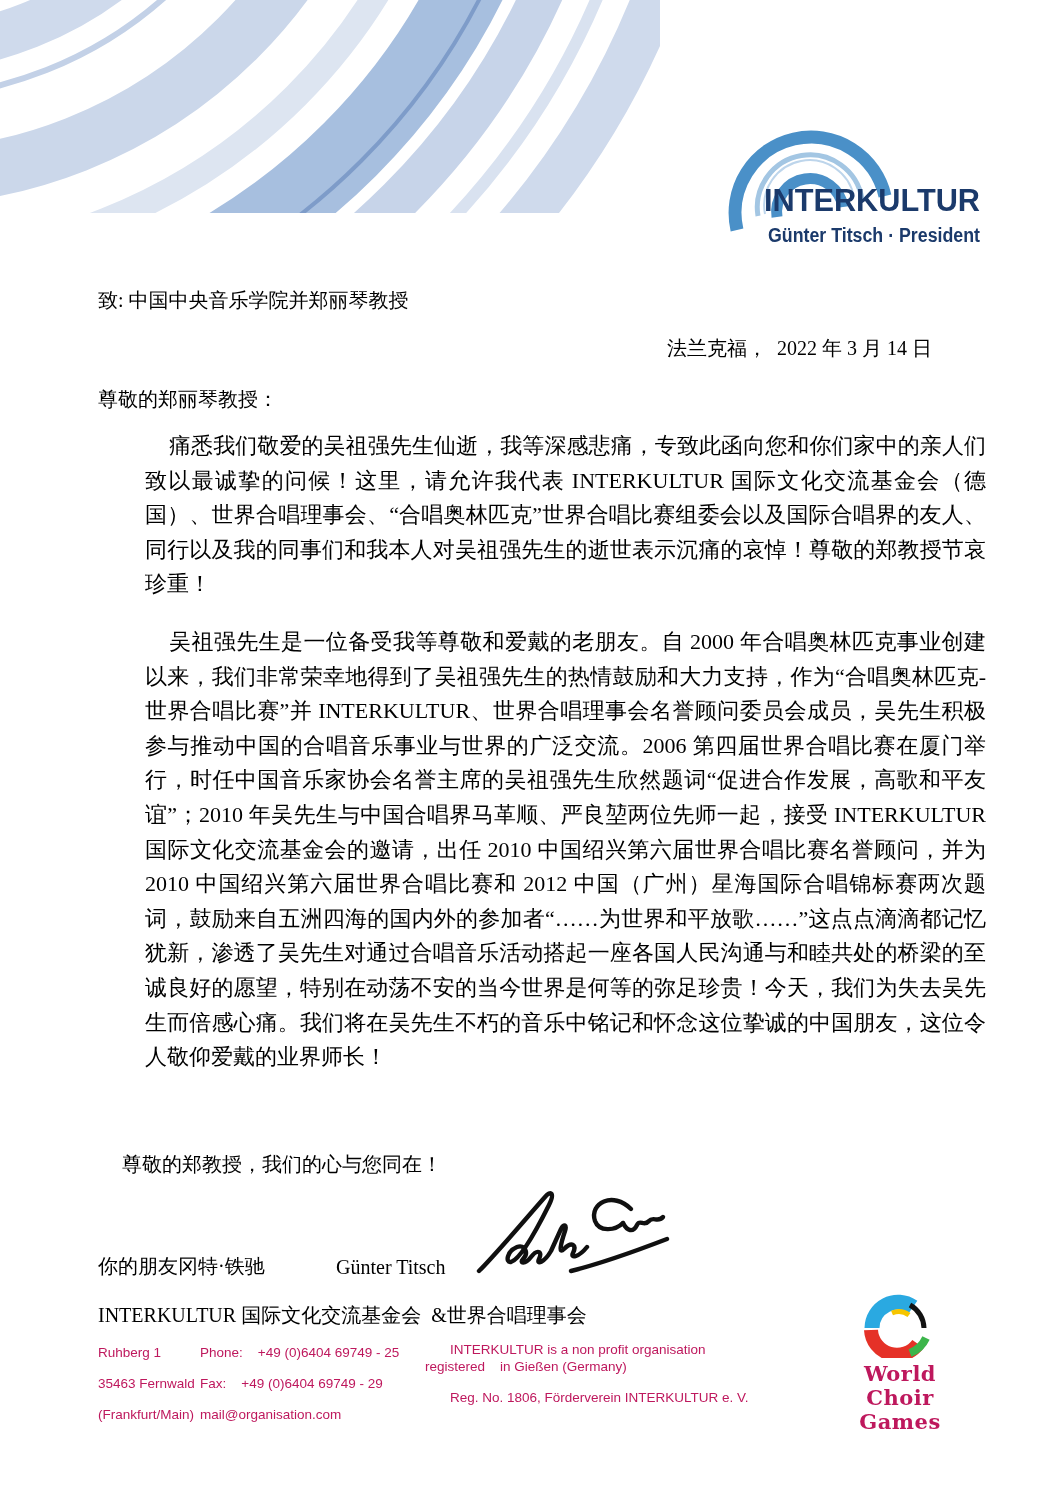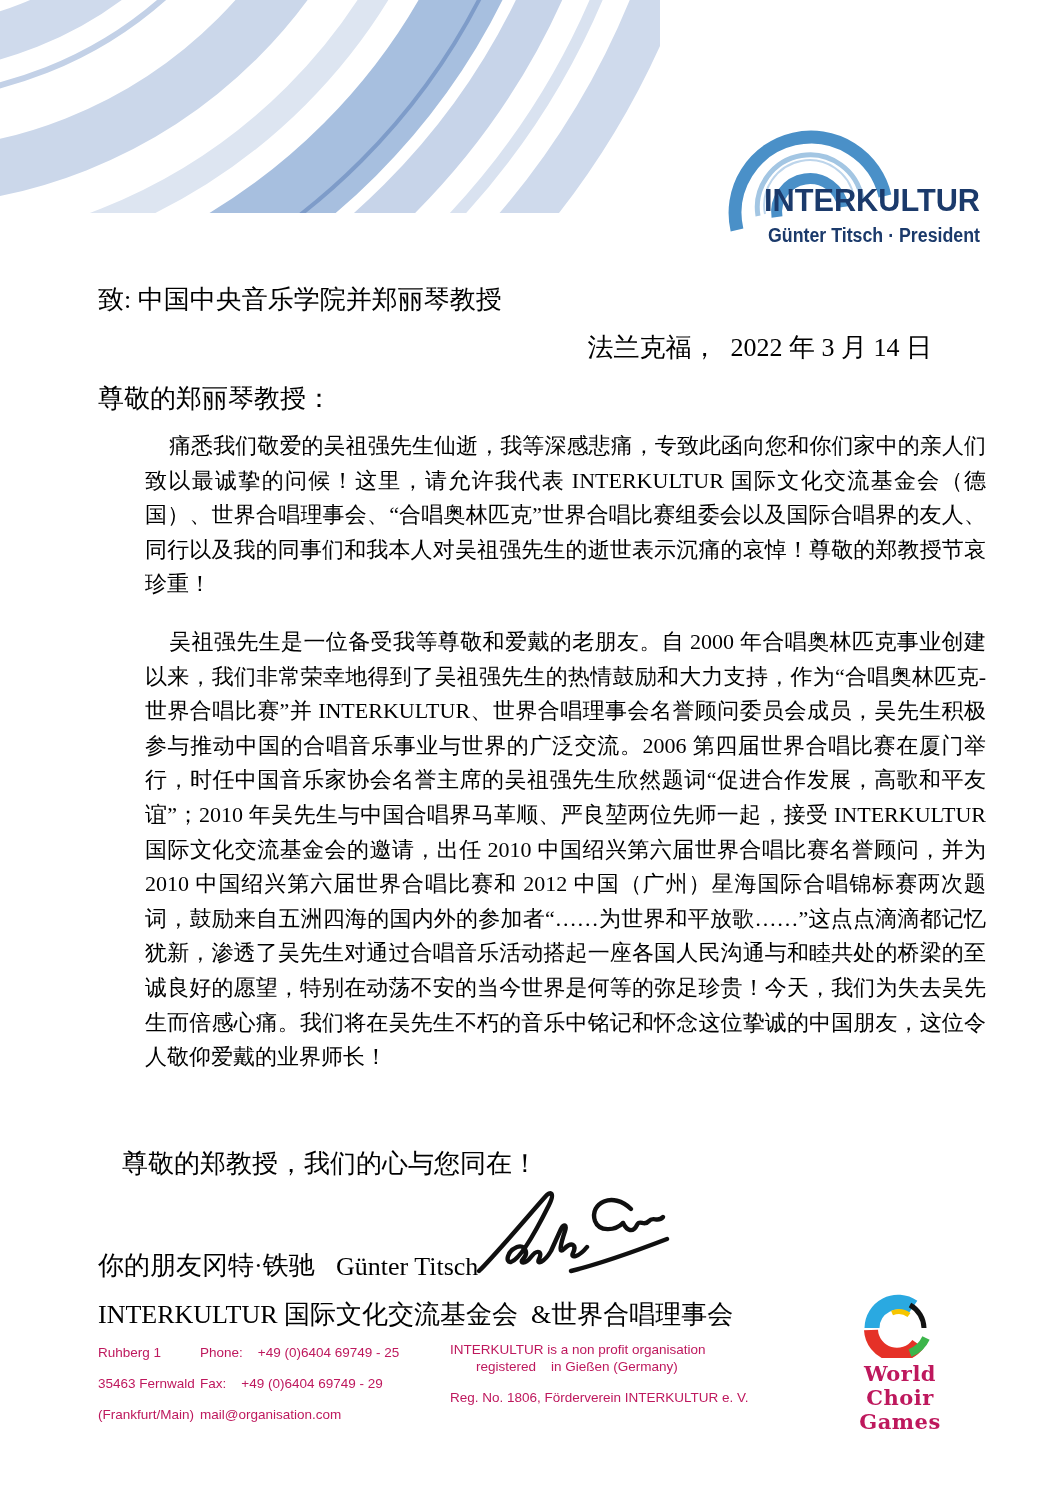--- a/index.html
+++ b/index.html
@@ -5,21 +5,21 @@
   html,body{margin:0;padding:0;background:#ffffff;}
   .page{
     position:relative;width:1060px;height:1500px;background:#ffffff;overflow:hidden;
     font-family:"Liberation Serif","DejaVu Serif",serif;color:#000;
   }
   
   .deco-arcs{position:absolute;left:0;top:0;}
   .ik-logo{position:absolute;left:728px;top:110px;width:262px;height:142px;}
   .ik-logo svg{position:absolute;left:0;top:0;}
   
-  .txt{position:absolute;font-size:26px;line-height:30px;}
+  .txt{position:absolute;font-size:20px;line-height:30px;}
   .para{
     position:absolute;left:97px;width:841px;font-size:22px;line-height:34.6px;
     text-align:justify;text-justify:inter-ideograph;text-indent:24px;margin-left:48px;
   }
   .pre{white-space:pre-wrap;}
   .sig-scrawl{position:absolute;left:455px;top:1183px;}
   
   .foot{
     position:absolute;font-family:"Liberation Sans","DejaVu Sans",sans-serif;
     font-size:13.5px;line-height:17px;color:#be185d;white-space:pre-wrap;
@@ -92,21 +92,21 @@
 
   <div class="foot" style="left:98px;top:1344px;">Ruhberg 1</div>
   <div class="foot" style="left:98px;top:1375px;">35463 Fernwald</div>
   <div class="foot" style="left:98px;top:1406px;">(Frankfurt/Main)</div>
 
   <div class="foot" style="left:200px;top:1344px;">Phone:    +49 (0)6404 69749 - 25</div>
   <div class="foot" style="left:200px;top:1375px;">Fax:    +49 (0)6404 69749 - 29</div>
   <div class="foot" style="left:200px;top:1406px;">mail@organisation.com</div>
 
   <div class="foot" style="left:450px;top:1341px;">INTERKULTUR is a non profit organisation</div>
-  <div class="foot" style="left:476px;top:1358px;">registered    in Gießen (Germany)</div>
+  <div class="foot" style="left:425px;top:1358px;">registered    in Gießen (Germany)</div>
   <div class="foot" style="left:450px;top:1389px;">Reg. No. 1806, Förderverein INTERKULTUR e. V.</div>
 
   <div class="wcg">
     <svg width="140" height="64" viewBox="0 0 140 64" aria-hidden="true">
       <g fill="none" stroke-linecap="butt">
         <path d="M 42 34 A 26 26 0 0 1 83 13" stroke="#2aa9e1" stroke-width="15"></path>
         <path d="M 80 11 A 27 27 0 0 1 94 34" stroke="#121212" stroke-width="5"></path>
         <path d="M 62 19 A 17 17 0 0 1 79 21" stroke="#f6c500" stroke-width="5"></path>
         <path d="M 41 36 A 26 26 0 0 0 88 50" stroke="#e53127" stroke-width="14"></path>
         <path d="M 80 59 A 29 29 0 0 0 96 44" stroke="#3cb54b" stroke-width="8"></path>

